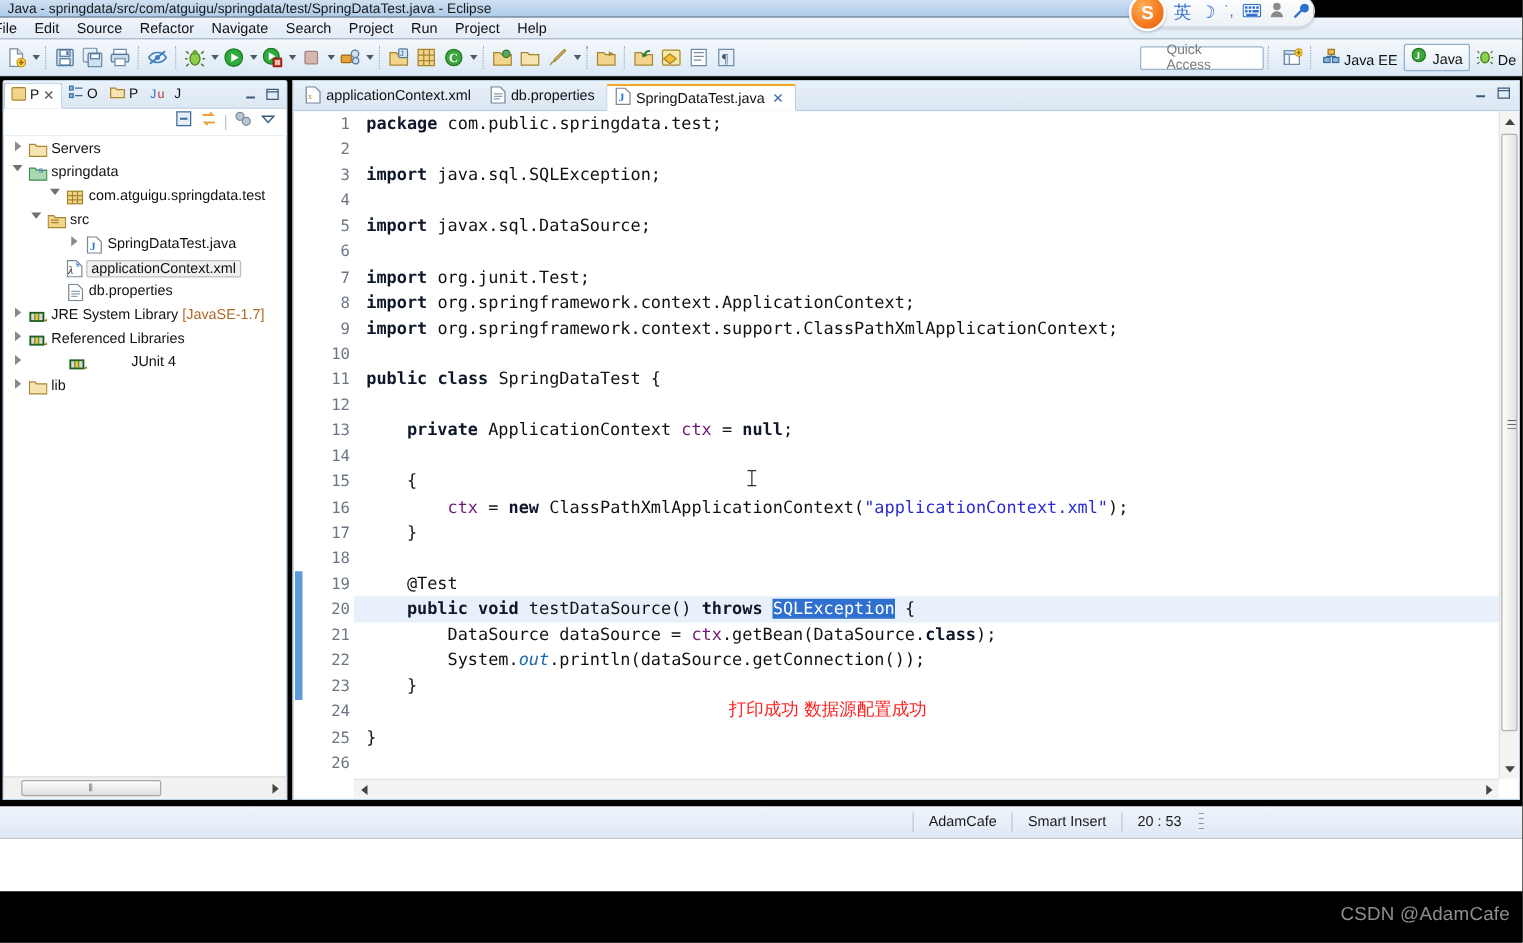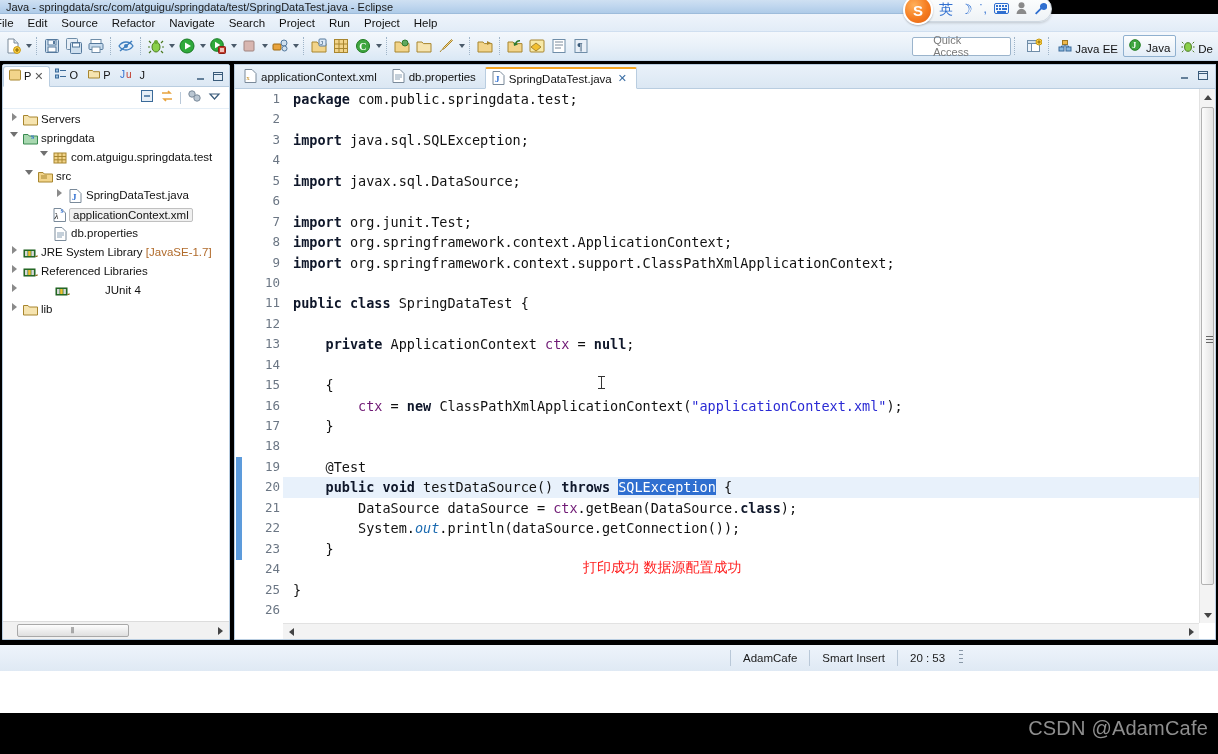--- a/index.html
+++ b/index.html
@@ -282,21 +282,21 @@
     width: 4px; height: 16px;
     background: repeating-linear-gradient(to bottom,#8a99a8 0 1px,transparent 1px 4px);
     margin-left: 14px;
   }
   .bottomfill {
     position: absolute; left: 0; top: 671px; width: 1218px; height: 42px;
     background: #fff;
   }
   .watermark {
     position: absolute; right: 10px; bottom: 14px;
-    color: #8e8e8e; font-size: 20px; letter-spacing: .2px;
+    color: #8e8e8e; font-size: 15px; letter-spacing: .2px;
   }
 
   
   .ime {
     position: absolute; left: 912px; top: -4px; width: 140px; height: 26px;
     background: linear-gradient(to bottom,#fdfefe,#eef2f6);
     border: 1px solid #cfd8e1; border-radius: 13px;
     display: flex; align-items: center; gap: 7px; padding: 0 10px 0 26px;
     box-shadow: 0 1px 3px rgba(0,0,0,.18);
   }

